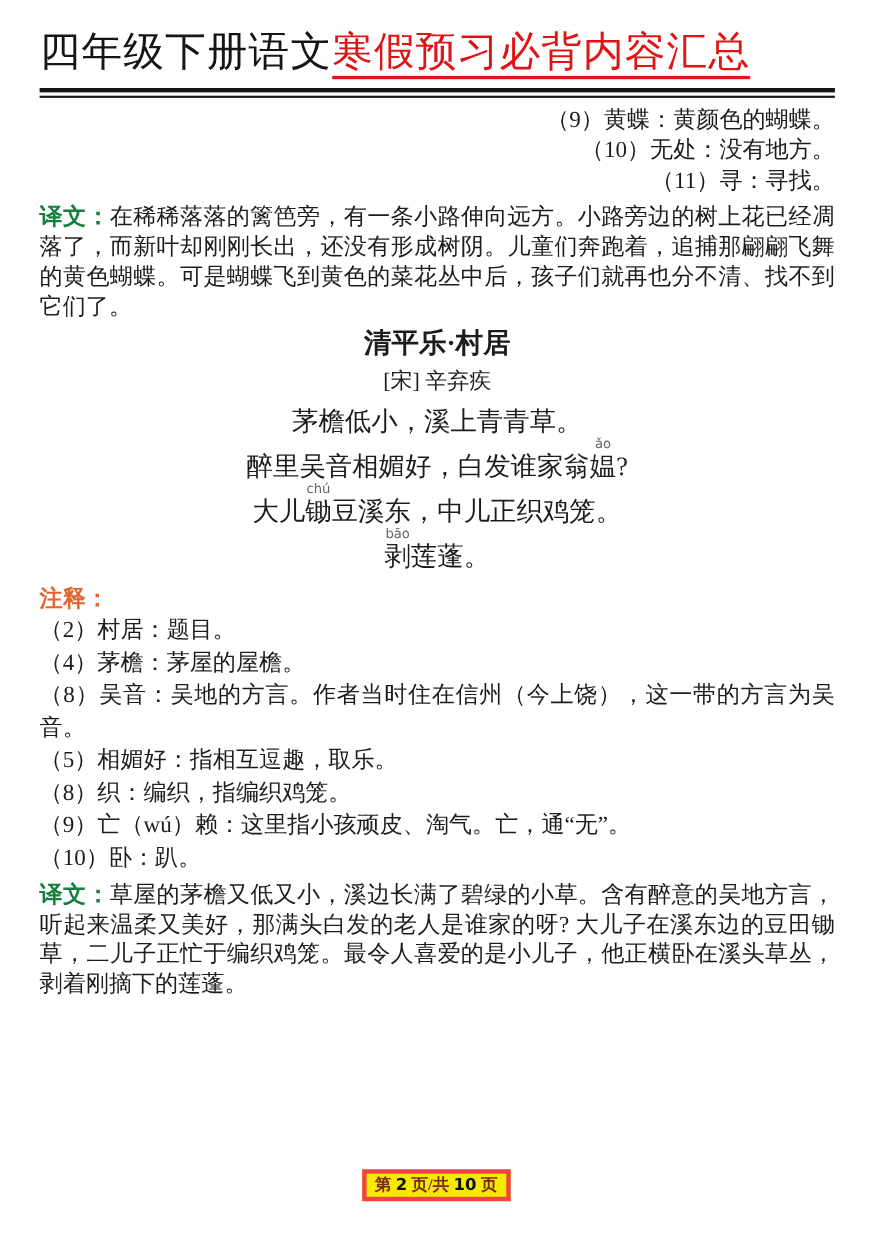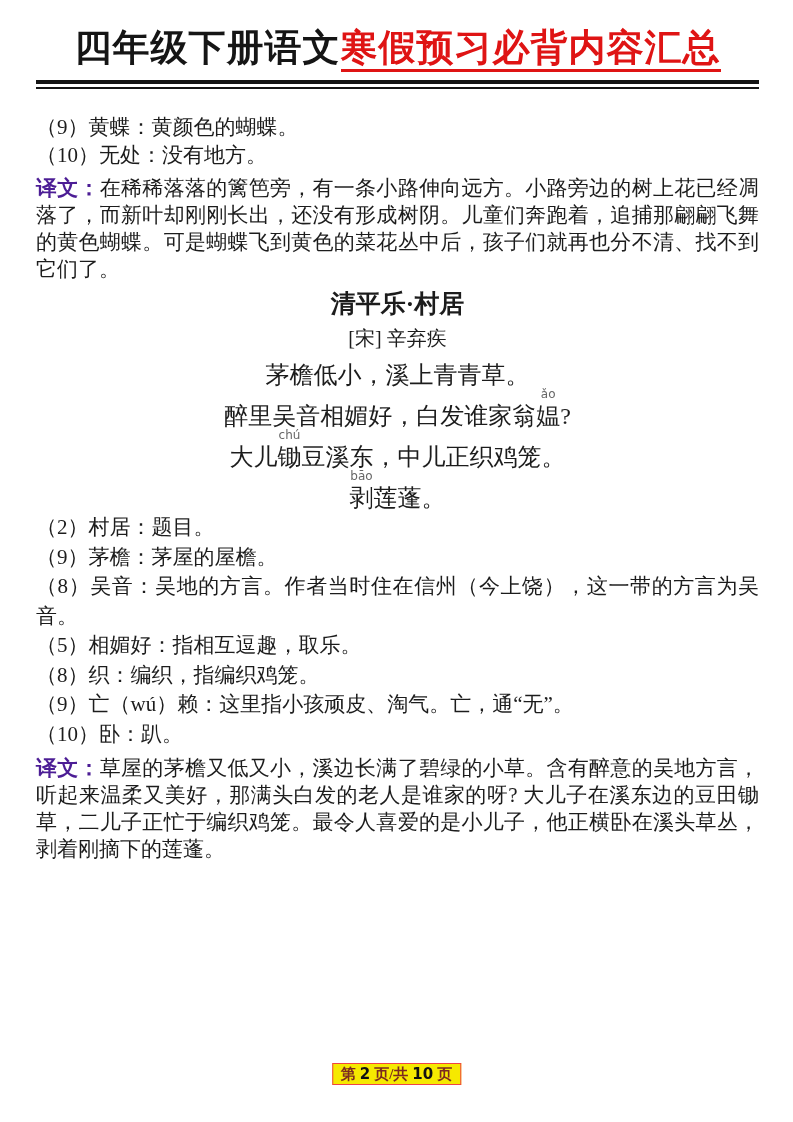--- a/index.html
+++ b/index.html
@@ -4,91 +4,93 @@
 <style>
   html,body{margin:0;padding:0;}
   body{
     width:793px;height:1122px;background:#ffffff;
     font-family:"Liberation Serif","DejaVu Serif",serif;
     color:#1c1c1c;position:relative;overflow:hidden;
   }
   .page{box-sizing:border-box;width:793px;height:1122px;padding:24px 34px 0 36px;position:relative;}
 
   
-  .title{margin:0;text-align:center;font-size:37px;font-weight:700;line-height:48px;letter-spacing:1px;white-space:nowrap;}
+  .title{margin:0;text-align:left;font-size:37px;font-weight:400;line-height:48px;letter-spacing:1px;white-space:nowrap;}
   .t-black{color:#151515;}
   .t-red{color:#df1414;border-bottom:3px solid #df1414;padding-bottom:1px;}
   .double-rule{margin-top:8px;height:3px;border-top:4px solid #151515;border-bottom:2px solid #151515;}
 
   
-  .notes-top{margin-top:24px;}
+  .notes-top{margin-top:5px;text-align:right;}
   .note-line{margin:0;font-size:21px;line-height:28px;}
 
   
   .para{margin:6px 0 0 0;font-size:21px;line-height:27px;text-align:justify;}
-  .label-red{color:#4c1d95;font-weight:bold;}
+  .label-red{color:#15803d;font-weight:bold;}
 
   
   .poem{text-align:center;}
   .poem-title{margin:8px 0 0 0;font-size:25px;font-weight:900;line-height:26px;text-align:center;}
   .poem-author{margin-top:10px;font-size:20px;line-height:22px;}
   .poem-line{margin-top:11px;font-size:24px;line-height:30px;position:relative;}
   .poem-line:first-of-type{margin-top:12px;}
   .ruby-wrap{position:relative;display:inline-block;}
   .pinyin{position:absolute;top:-13px;left:50%;transform:translateX(-50%);
     font-size:12px;line-height:12px;color:#666;
     font-family:"DejaVu Sans","Liberation Sans",sans-serif;}
 
   
   .ann-label{margin-top:8px;font-size:21px;line-height:28px;color:#e0662e;font-weight:bold;}
   .note-item{margin:0;font-size:21px;line-height:29.5px;text-align:justify;}
 
   
   .footer{
     position:absolute;left:50%;top:1063px;transform:translateX(-50%);
-    background:#f6e900;border:1px solid #ef4444;
+    background:#f6e900;border:4px solid #ef4444;
     padding:1px 6px;font-size:15px;line-height:18px;white-space:nowrap;
     color:#7c2a20;font-weight:bold;
   }
   .footer .f-part{margin:0 2px;}
   .footer .num{margin:0 2px;color:#111;font-family:"DejaVu Sans","Liberation Sans",sans-serif;font-weight:900;}
 </style>
 </head>
 <body>
 
 <div class="page">
 
   <header>
     <h1 class="title"><span class="t-black">四年级下册语文</span><span class="t-red">寒假预习必背内容汇总</span></h1>
     <div class="double-rule"></div>
   </header>
 
   <section class="notes-top">
     <p class="note-line">（9）黄蝶：黄颜色的蝴蝶。</p>
     <p class="note-line">（10）无处：没有地方。</p>
+    <p class="note-line">（11）寻：寻找。</p>
   </section>
 
   <p class="para"><span class="label-red">译文：</span><span>在稀稀落落的篱笆旁，有一条小路伸向远方。小路旁边的树上花已经凋落了，而新叶却刚刚长出，还没有形成树阴。儿童们奔跑着，追捕那翩翩飞舞的黄色蝴蝶。可是蝴蝶飞到黄色的菜花丛中后，孩子们就再也分不清、找不到它们了。</span></p>
 
   <section class="poem">
     <h2 class="poem-title">清平乐·村居</h2>
     <div class="poem-author">[宋] 辛弃疾</div>
 
     <div class="poem-line"><span>茅檐低小，溪上青青草。</span></div>
 
     <div class="poem-line"><span>醉里吴音相媚好，白发谁家翁</span><span class="ruby-wrap"><span class="pinyin">ǎo</span><span>媪</span></span><span>?</span></div>
 
     <div class="poem-line"><span>大儿</span><span class="ruby-wrap"><span class="pinyin">chú</span><span>锄</span></span><span>豆溪东，中儿正织鸡笼。</span></div>
 
     <div class="poem-line"><span class="ruby-wrap"><span class="pinyin">bāo</span><span>剥</span></span><span>莲蓬。</span></div>
   </section>
 
   <section>
+    <div class="ann-label">注释：</div>
     <p class="note-item">（2）村居：题目。</p>
-    <p class="note-item">（9）茅檐：茅屋的屋檐。</p>
+    <p class="note-item">（4）茅檐：茅屋的屋檐。</p>
     <p class="note-item">（8）吴音：吴地的方言。作者当时住在信州（今上饶），这一带的方言为吴音。</p>
     <p class="note-item">（5）相媚好：指相互逗趣，取乐。</p>
     <p class="note-item">（8）织：编织，指编织鸡笼。</p>
     <p class="note-item">（9）亡（wú）赖：这里指小孩顽皮、淘气。亡，通“无”。</p>
     <p class="note-item">（10）卧：趴。</p>
   </section>
 
   <p class="para"><span class="label-red">译文：</span><span>草屋的茅檐又低又小，溪边长满了碧绿的小草。含有醉意的吴地方言，听起来温柔又美好，那满头白发的老人是谁家的呀? 大儿子在溪东边的豆田锄草，二儿子正忙于编织鸡笼。最令人喜爱的是小儿子，他正横卧在溪头草丛，剥着刚摘下的莲蓬。</span></p>
 
   <footer class="footer"><span class="f-part">第</span><b class="num">2</b><span class="f-part">页/共</span><b class="num">10</b><span class="f-part">页</span></footer>

